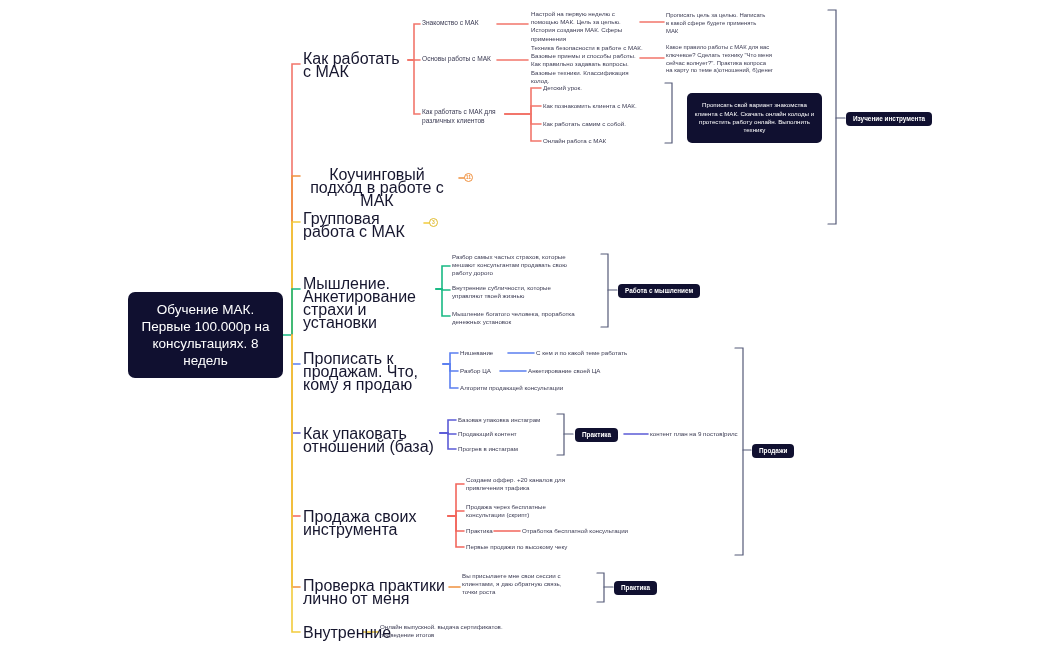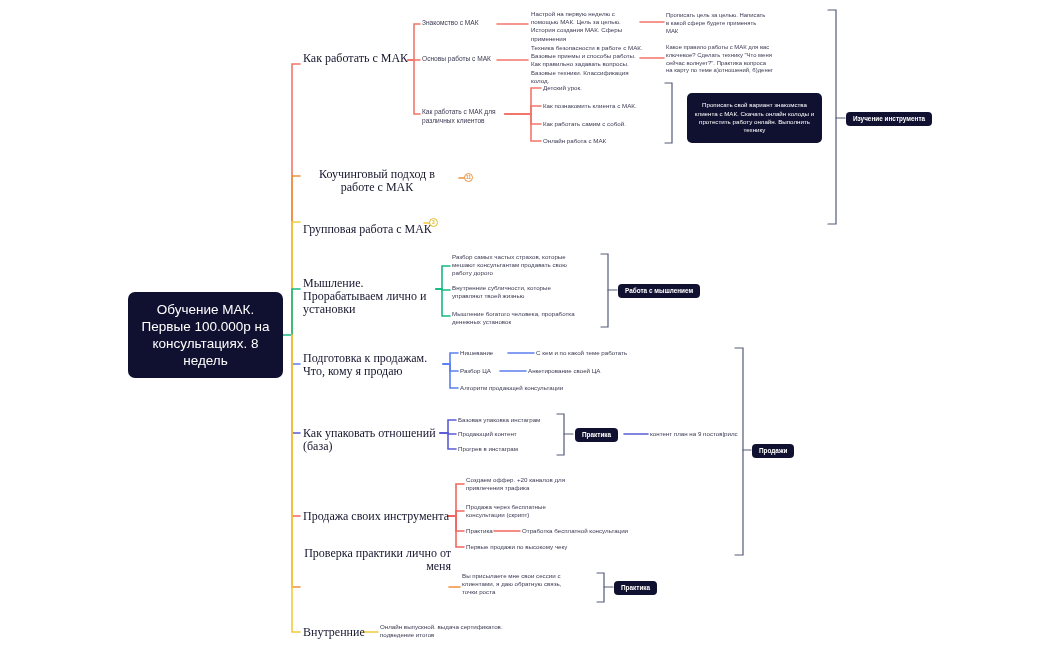--- a/index.html
+++ b/index.html
@@ -14,21 +14,21 @@
   
   .central{
     left:128px;top:292px;width:155px;height:86px;
     background:#101030;border-radius:7px;
     display:flex;align-items:center;justify-content:center;
     text-align:center;color:#ffffff;
     font-size:13.5px;line-height:17px;padding:4px 6px;
   }
 
   
-  .l1{font-size:12px;line-height:13px;color:#16162e;font-family:Liberation Serif, serif;}
+  .l1{font-size:16px;line-height:13px;color:#16162e;}
   .l2{font-size:6.6px;line-height:8.6px;color:#3a3a52;}
   .l3{font-size:6.2px;line-height:8.2px;color:#3a3a52;}
   .l4{font-size:5.9px;line-height:7.8px;color:#3a3a52;}
 
   
   .pill{
     background:#101030;color:#fff;border-radius:4px;
     font-size:6.4px;line-height:8px;font-weight:bold;
     padding:3px 7px;white-space:nowrap;
     display:flex;align-items:center;justify-content:center;
@@ -149,32 +149,32 @@
   <div class="node l3" style="left:543px;top:120px;width:104px;">Как работать самим с собой.</div>
   <div class="node l3" style="left:543px;top:137px;width:104px;">Онлайн работа с МАК</div>
 
   <div class="node darkbox" style="left:687px;top:93px;width:135px;height:50px;">Прописать свой вариант знакомства клиента с МАК. Скачать онлайн колоды и протестить работу онлайн. Выполнить технику</div>
 
   <div class="node pill" style="left:846px;top:112px;">Изучение инструмента</div>
 
   <div class="node l1" style="left:303px;top:168px;width:148px;text-align:center;">Коучинговый подход в работе с МАК</div>
   <div class="node badge" style="left:464px;top:173px;color:#f0913f;">11</div>
 
-  <div class="node l1" style="left:303px;top:223px;width:130px;">Групповая работа с МАК</div>
+  <div class="node l1" style="left:303px;top:212px;width:130px;">Групповая работа с МАК</div>
   <div class="node badge" style="left:429px;top:218px;color:#e0bb2e;">3</div>
 
-  <div class="node l1" style="left:303px;top:277px;width:128px;">Мышление. Прорабатываем лично и установки</div>
+  <div class="node l1" style="left:303px;top:277px;width:128px;">Мышление. Анкетирование страхи и установки</div>
 
   <div class="node l3" style="left:452px;top:253px;width:128px;">Разбор самых частых страхов, которые мешают консультантам продавать свою работу дорого</div>
   <div class="node l3" style="left:452px;top:284px;width:124px;">Внутренние субличности, которые управляют твоей жизнью</div>
   <div class="node l3" style="left:452px;top:310px;width:124px;">Мышление богатого человека, проработка денежных установок</div>
 
   <div class="node pill" style="left:618px;top:284px;">Работа с мышлением</div>
 
-  <div class="node l1" style="left:303px;top:352px;width:136px;">Подготовка к продажам. Что, кому я продаю</div>
+  <div class="node l1" style="left:303px;top:352px;width:136px;">Прописать к продажам. Что, кому я продаю</div>
 
   <div class="node l3" style="left:460px;top:349px;width:52px;">Нишевание</div>
   <div class="node l3" style="left:536px;top:349px;width:120px;">С кем и по какой теме работать</div>
 
   <div class="node l3" style="left:460px;top:367px;width:48px;">Разбор ЦА</div>
   <div class="node l3" style="left:528px;top:367px;width:110px;">Анкетирование своей ЦА</div>
 
   <div class="node l3" style="left:460px;top:384px;width:140px;">Алгоритм продающей консультации</div>
 
   <div class="node l1" style="left:303px;top:427px;width:140px;">Как упаковать отношений (база)</div>
@@ -189,21 +189,21 @@
   <div class="node l1" style="left:303px;top:510px;width:150px;">Продажа своих инструмента</div>
 
   <div class="node l3" style="left:466px;top:476px;width:106px;">Создаем оффер. +20 каналов для привлечения трафика</div>
   <div class="node l3" style="left:466px;top:503px;width:104px;">Продажа через бесплатные консультации (скрипт)</div>
   <div class="node l3" style="left:466px;top:527px;width:44px;">Практика</div>
   <div class="node l3" style="left:522px;top:527px;width:130px;">Отработка бесплатной консультации</div>
   <div class="node l3" style="left:466px;top:543px;width:140px;">Первые продажи по высокому чеку</div>
 
   <div class="node pill" style="left:752px;top:444px;">Продажи</div>
 
-  <div class="node l1" style="left:303px;top:547px;width:148px;text-align:right;"> Проверка практики лично от меня</div>
+  <div class="node l1" style="left:303px;top:579px;width:148px;"> Проверка практики лично от меня</div>
 
   <div class="node l3" style="left:462px;top:572px;width:116px;">Вы присылаете мне свои сессии с клиентами, я даю обратную связь, точки роста</div>
 
   <div class="node pill" style="left:614px;top:581px;">Практика</div>
 
   <div class="node l1" style="left:303px;top:626px;width:70px;">Внутренние</div>
   <div class="node l3" style="left:380px;top:623px;width:140px;">Онлайн выпускной. выдача сертификатов. подведение итогов</div>
 
 </div>
 

